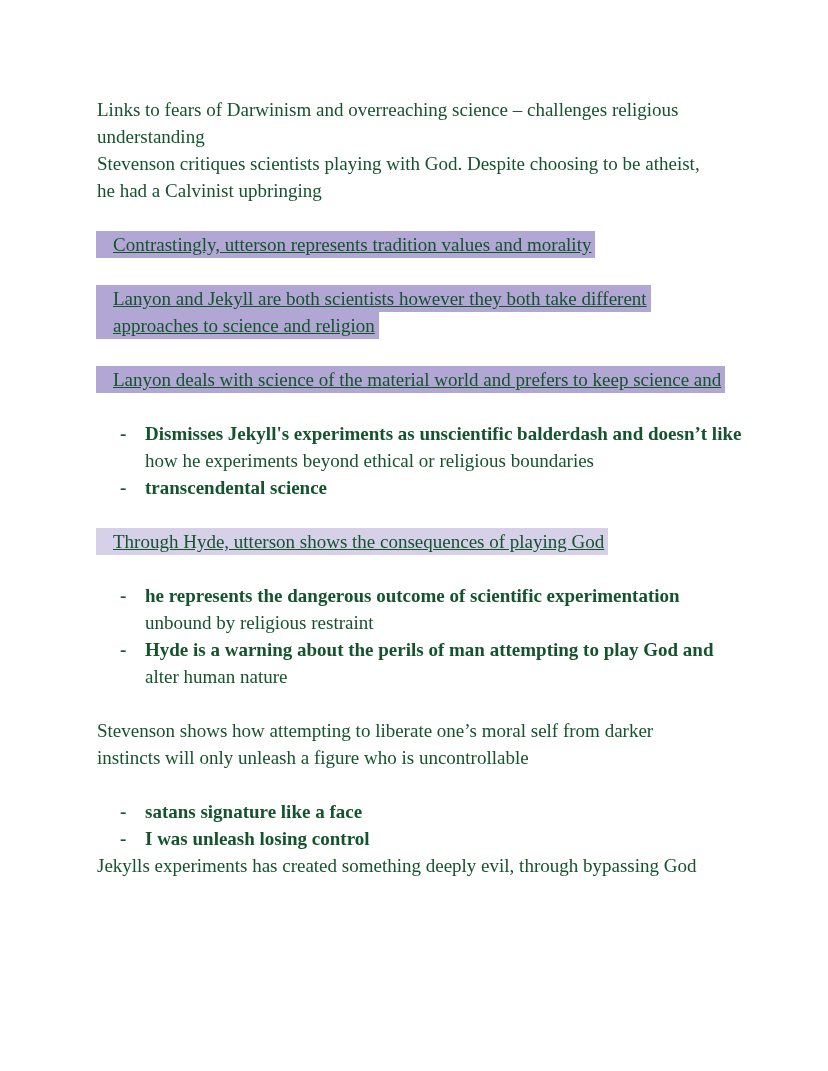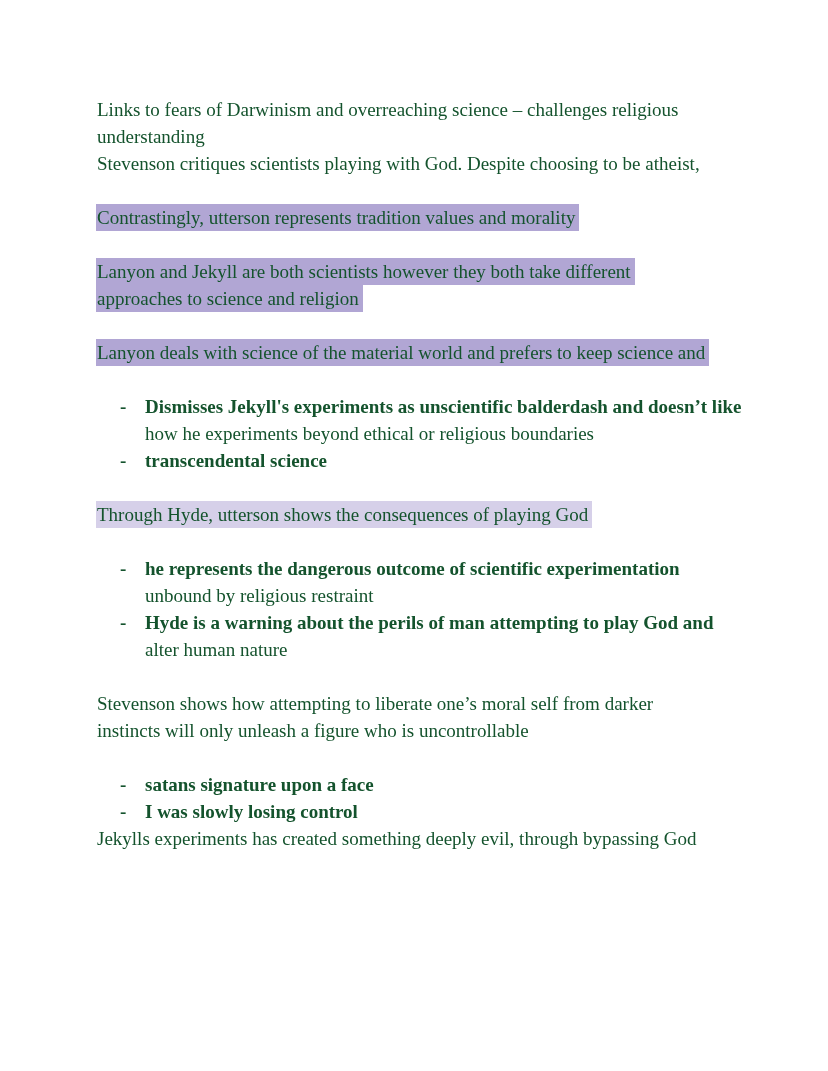--- a/index.html
+++ b/index.html
@@ -16,38 +16,40 @@
     font-size: 19px;
     line-height: 27px;
     color: #14532d;
   }
   .line {
     height: 27px;
     white-space: nowrap;
   }
   .hl {
     
-    padding: 3px 4px 3px 1px;
+    padding: 3px 4px 3px 17px;
     margin-left: -1px;
+    text-decoration: underline;
   }
   .bullet-row { padding-left: 23px; font-weight: bold; }
   .bullet-row .marker {
     display: inline-block;
     width: 25px;
   }
   .bullet-cont { padding-left: 48px; }
 </style>
 </head>
 <body>
 
 <div class="page">
   <div class="content" id="doc">
       <div class="line">Links to fears of Darwinism and overreaching science – challenges religious</div>
       <div class="line">understanding</div>
       <div class="line">Stevenson critiques scientists playing with God. Despite choosing to be atheist,</div>
+      <div class="line">he had a Calvinist upbringing</div>
       <div class="line"></div>
       <div class="line"><span class="hl" style="background-color: rgb(177, 166, 212);">Contrastingly, utterson represents tradition values and morality</span></div>
       <div class="line"></div>
       <div class="line"><span class="hl" style="background-color: rgb(177, 166, 212);">Lanyon and Jekyll are both scientists however they both take different</span></div>
       <div class="line"><span class="hl" style="background-color: rgb(177, 166, 212);">approaches to science and religion</span></div>
       <div class="line"></div>
       <div class="line"><span class="hl" style="background-color: rgb(177, 166, 212);">Lanyon deals with science of the material world and prefers to keep science and</span></div>
       <div class="line"></div>
       <div class="line bullet-row"><span class="marker">-</span><span>Dismisses Jekyll's experiments as unscientific balderdash and doesn’t like</span></div>
       <div class="line bullet-cont">how he experiments beyond ethical or religious boundaries</div>
@@ -56,17 +58,17 @@
       <div class="line"><span class="hl" style="background-color: rgb(214, 208, 233);">Through Hyde, utterson shows the consequences of playing God</span></div>
       <div class="line"></div>
       <div class="line bullet-row"><span class="marker">-</span><span>he represents the dangerous outcome of scientific experimentation</span></div>
       <div class="line bullet-cont">unbound by religious restraint</div>
       <div class="line bullet-row"><span class="marker">-</span><span>Hyde is a warning about the perils of man attempting to play God and</span></div>
       <div class="line bullet-cont">alter human nature</div>
       <div class="line"></div>
       <div class="line">Stevenson shows how attempting to liberate one’s moral self from darker</div>
       <div class="line">instincts will only unleash a figure who is uncontrollable</div>
       <div class="line"></div>
-      <div class="line bullet-row"><span class="marker">-</span><span>satans signature upon a face</span></div>
-      <div class="line bullet-row"><span class="marker">-</span><span>I was slowly losing control</span></div>
+      <div class="line bullet-row"><span class="marker">-</span><span>satans signature like a face</span></div>
+      <div class="line bullet-row"><span class="marker">-</span><span>I was unleash losing control</span></div>
       <div class="line">Jekylls experiments has created something deeply evil, through bypassing God</div>
     </div>
 </div>
 
 </body></html>

